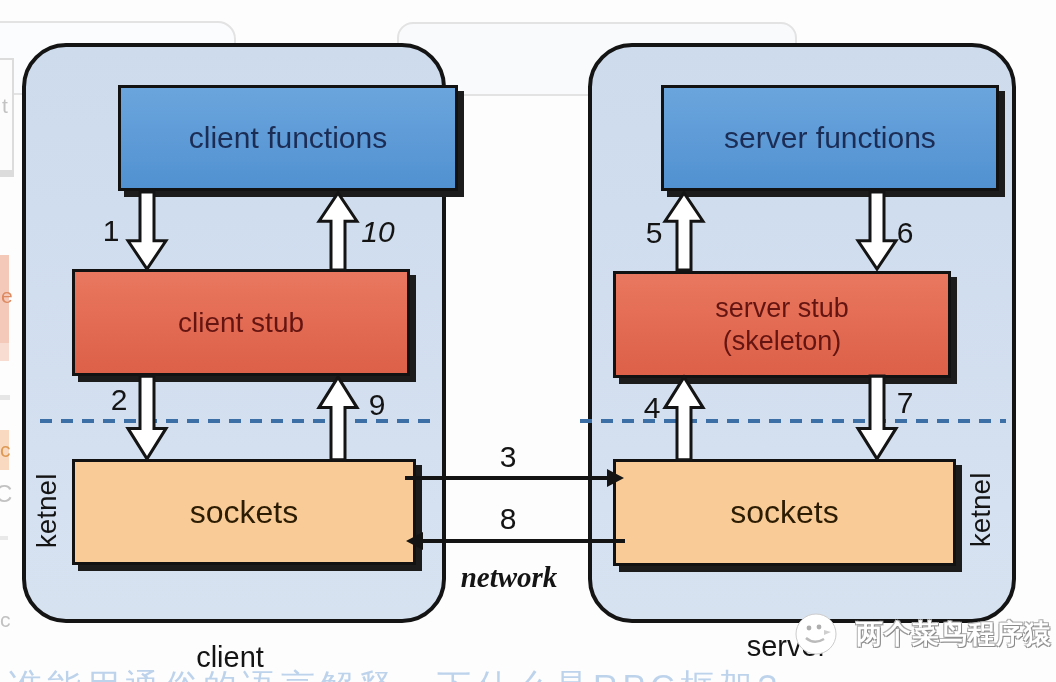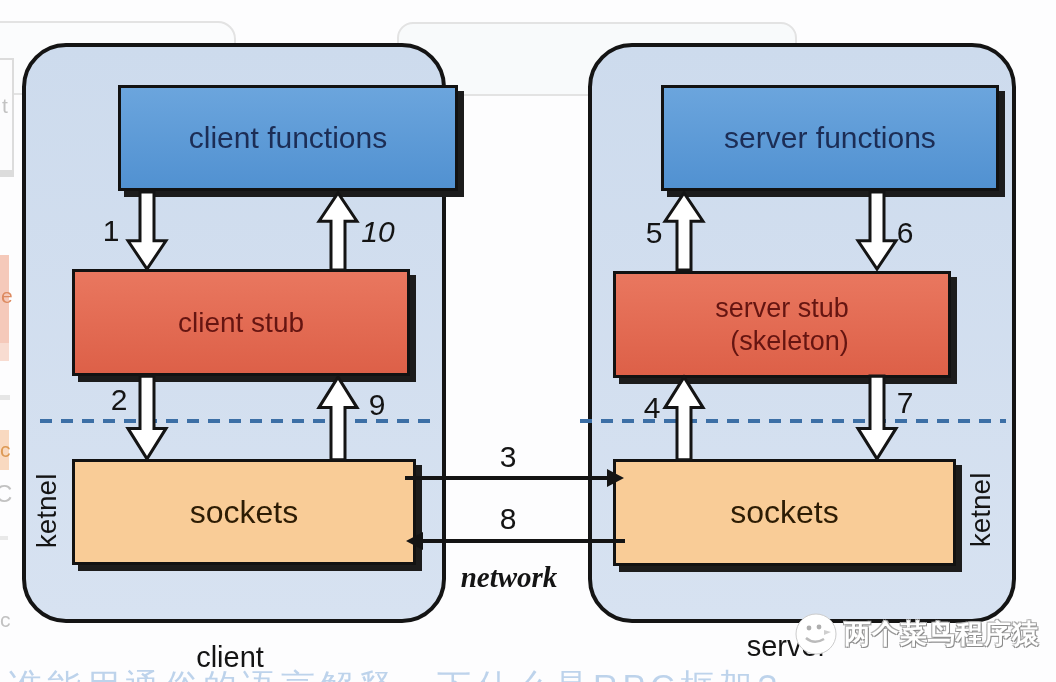--- a/index.html
+++ b/index.html
@@ -31,21 +31,21 @@
     background:repeating-linear-gradient(90deg,var(--dash-blue) 0 12px,transparent 12px 21px);}
   .dash-line.client{left:40px;top:419px;width:398px;}
   .dash-line.server{left:580px;top:419px;width:426px;}
 
   
   .node{position:absolute;z-index:3;border:3px solid #121212;box-shadow:6px 6px 0 #1c1c1c;
         display:flex;align-items:center;justify-content:center;text-align:center;line-height:1.2;}
   .node.blue{background:linear-gradient(180deg,var(--box-blue-top),var(--box-blue-bottom));
              color:var(--box-blue-text);font-size:30px;margin-left:48px;}
   .node.red{background:linear-gradient(180deg,var(--box-red-top),var(--box-red-bottom));
-            color:var(--box-red-text);font-size:28px;text-align:right;}
+            color:var(--box-red-text);font-size:28px;}
   .node.orange{background:var(--box-orange);color:var(--box-orange-text);font-size:32px;}
 
   .cf{left:70px;top:85px;width:334px;height:100px;}
   .cs{left:72px;top:269px;width:332px;height:101px;}
   .ck{left:72px;top:459px;width:338px;height:100px;}
   .sf{left:613px;top:85px;width:332px;height:100px;}
   .ss{left:613px;top:271px;width:332px;height:101px;}
   .sk{left:613px;top:459px;width:337px;height:101px;}
 
   
@@ -57,21 +57,21 @@
   .pos-center{position:absolute;transform:translate(-50%,-50%);white-space:nowrap;z-index:5;}
   .stepnum{font-size:30px;color:var(--ink);}
   .kernel-label{font-size:28px;color:var(--ink);transform:translate(-50%,-50%) rotate(-90deg);}
   .network-label{font-style:italic;font-weight:600;font-size:29px;color:var(--ink);font-family:Liberation Serif, serif;}
   .panel-label{font-size:29px;color:var(--ink);}
 
   
   .wm-url{position:absolute;left:368px;top:612px;z-index:1;font-family:"DejaVu Sans Mono",monospace;
           font-size:31px;letter-spacing:1px;color:var(--watermark-gray);}
   .logo{position:absolute;left:794px;top:612px;z-index:6;display:flex;align-items:center;}
-  .logo-text{font-size:27px;font-weight:bold;color:#ffffff;margin-left:6px;letter-spacing:1px;
+  .logo-text{font-size:27px;font-weight:bold;color:#ffffff;margin-left:18px;letter-spacing:1px;
              text-shadow:1px 1px 0 #8a8a8a,-1px -1px 0 #b5b5b5,1px -1px 0 #a5a5a5,-1px 1px 0 #9a9a9a;}
   .caption{position:absolute;left:8px;top:664px;z-index:1;font-size:34px;letter-spacing:5px;
            color:var(--caption-blue);opacity:.55;}
 </style>
 </head>
 <body>
 
 <div id="stage">
 
   <div class="bg-shape a"></div>

